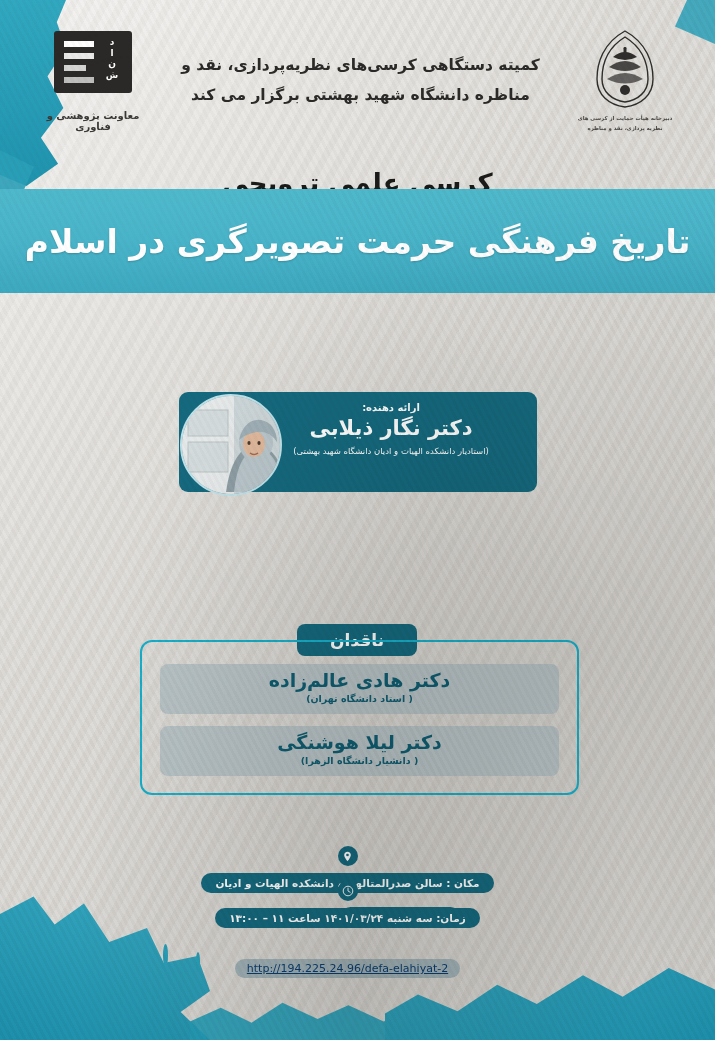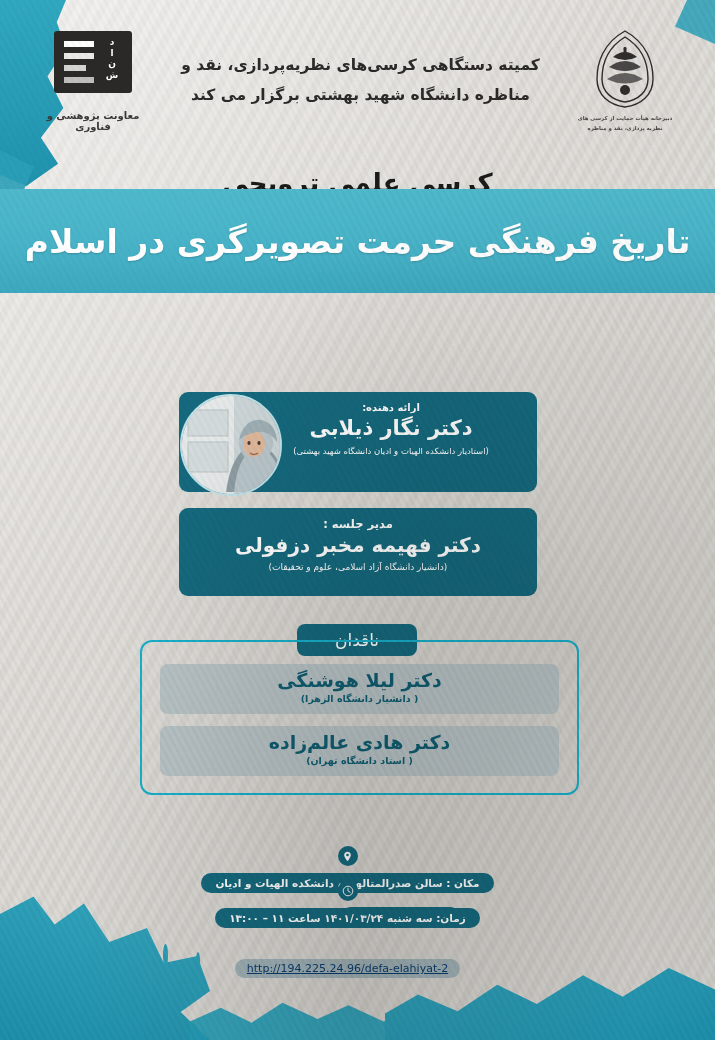--- a/index.html
+++ b/index.html
@@ -231,21 +231,21 @@
   .critics-title {
     position: absolute;
     top: 624px;
     right: 298px;
     width: 120px;
     height: 32px;
     background: #15697e;
     border-radius: 8px;
     color: #fff;
     font-size: 17px;
-    font-weight: normal;
+    font-weight: bold;
     display: flex;
     align-items: center;
     justify-content: center;
   }
   .critic {
     height: 50px;
     background: #b8c3c6;
     border-radius: 8px;
     color: #15697e;
     text-align: center;
@@ -410,35 +410,30 @@
         <ellipse cx="74" cy="46" rx="17" ry="20" fill="#b9c6cb"></ellipse>
         <ellipse cx="72" cy="48" rx="11" ry="13" fill="#e0b99c"></ellipse>
         <path d="M57 44 q6 -22 22 -20 q15 3 16 22 q-8 -12 -20 -10 q-12 2 -18 8 z" fill="#9fb0b6"></path>
         <ellipse cx="67" cy="47" rx="1.6" ry="1.9" fill="#4a3a30"></ellipse>
         <ellipse cx="77" cy="47" rx="1.6" ry="1.9" fill="#4a3a30"></ellipse>
         <path d="M68 57 q4 3 8 0" stroke="#9a6a55" stroke-width="1.3" fill="none"></path>
       </g>
     </svg>
   </div>
 
-  <div class="chair">
-    <div class="role">مدیر جلسه :</div>
-    <div class="name">دکتر فهیمه مخبر دزفولی</div>
-    <div class="affil">(دانشیار دانشگاه آزاد اسلامی، علوم و تحقیقات)</div>
-  </div>
 
   <div class="critics-title">ناقدان</div>
   <div class="critics-box">
     <div class="critic">
+      <div class="name">دکتر هادی عالم‌زاده</div>
+      <div class="affil">( استاد دانشگاه تهران)</div>
+    </div>
+    <div class="critic">
       <div class="name">دکتر  لیلا هوشنگی</div>
       <div class="affil">( دانشیار دانشگاه الزهرا)</div>
-    </div>
-    <div class="critic">
-      <div class="name">دکتر هادی عالم‌زاده</div>
-      <div class="affil">( استاد دانشگاه تهران)</div>
     </div>
   </div>
 
   <div class="info info-1" style="position:absolute;top:846px;">
     <div class="info-row">
       <div class="circ">
         <svg viewBox="0 0 14 14" width="11" height="11" aria-hidden="true">
           <path d="M7 1 C4.5 1 2.8 2.9 2.8 5.1 C2.8 8.2 7 13 7 13 C7 13 11.2 8.2 11.2 5.1 C11.2 2.9 9.5 1 7 1 Z" fill="#ffffff"></path>
           <circle cx="7" cy="5.1" r="1.7" fill="#15697e"></circle>
         </svg>

